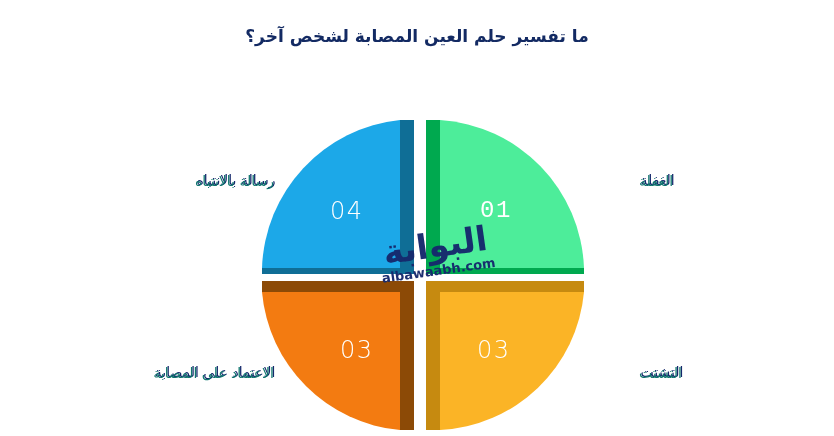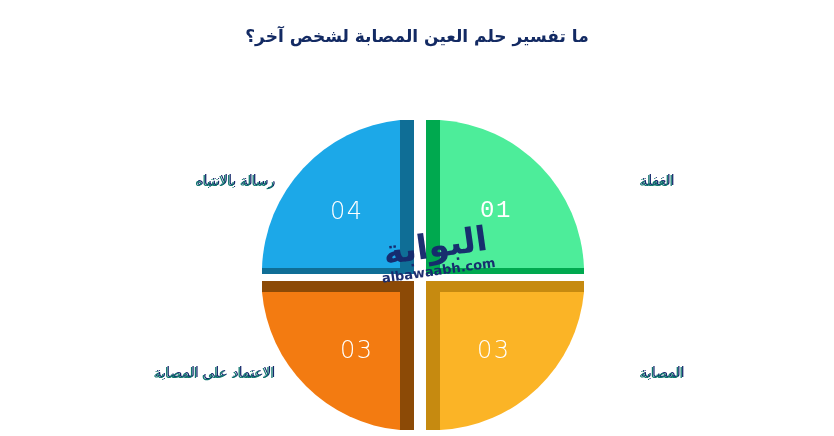--- a/index.html
+++ b/index.html
@@ -121,21 +121,21 @@
     </g>
   </svg>
 
   <div class="slice-num" id="num-01">01</div>
   <div class="slice-num" id="num-02">03</div>
   <div class="slice-num" id="num-03">03</div>
   <div class="slice-num" id="num-04">04</div>
 
   <div class="pie-label right" id="label-01">الغفلة</div>
 
-  <div class="pie-label right" id="label-02">المصابة</div>
+  <div class="pie-label right" id="label-02">التشتت</div>
 
   <div class="pie-label left" id="label-03">الاعتماد على المصابة</div>
 
   <div class="pie-label left" id="label-04">رسالة بالانتباه</div>
 
   <div id="watermark">
     <div class="wm-ar">البوابة</div>
     <div class="wm-en">albawaabh.com</div>
   </div>
 

